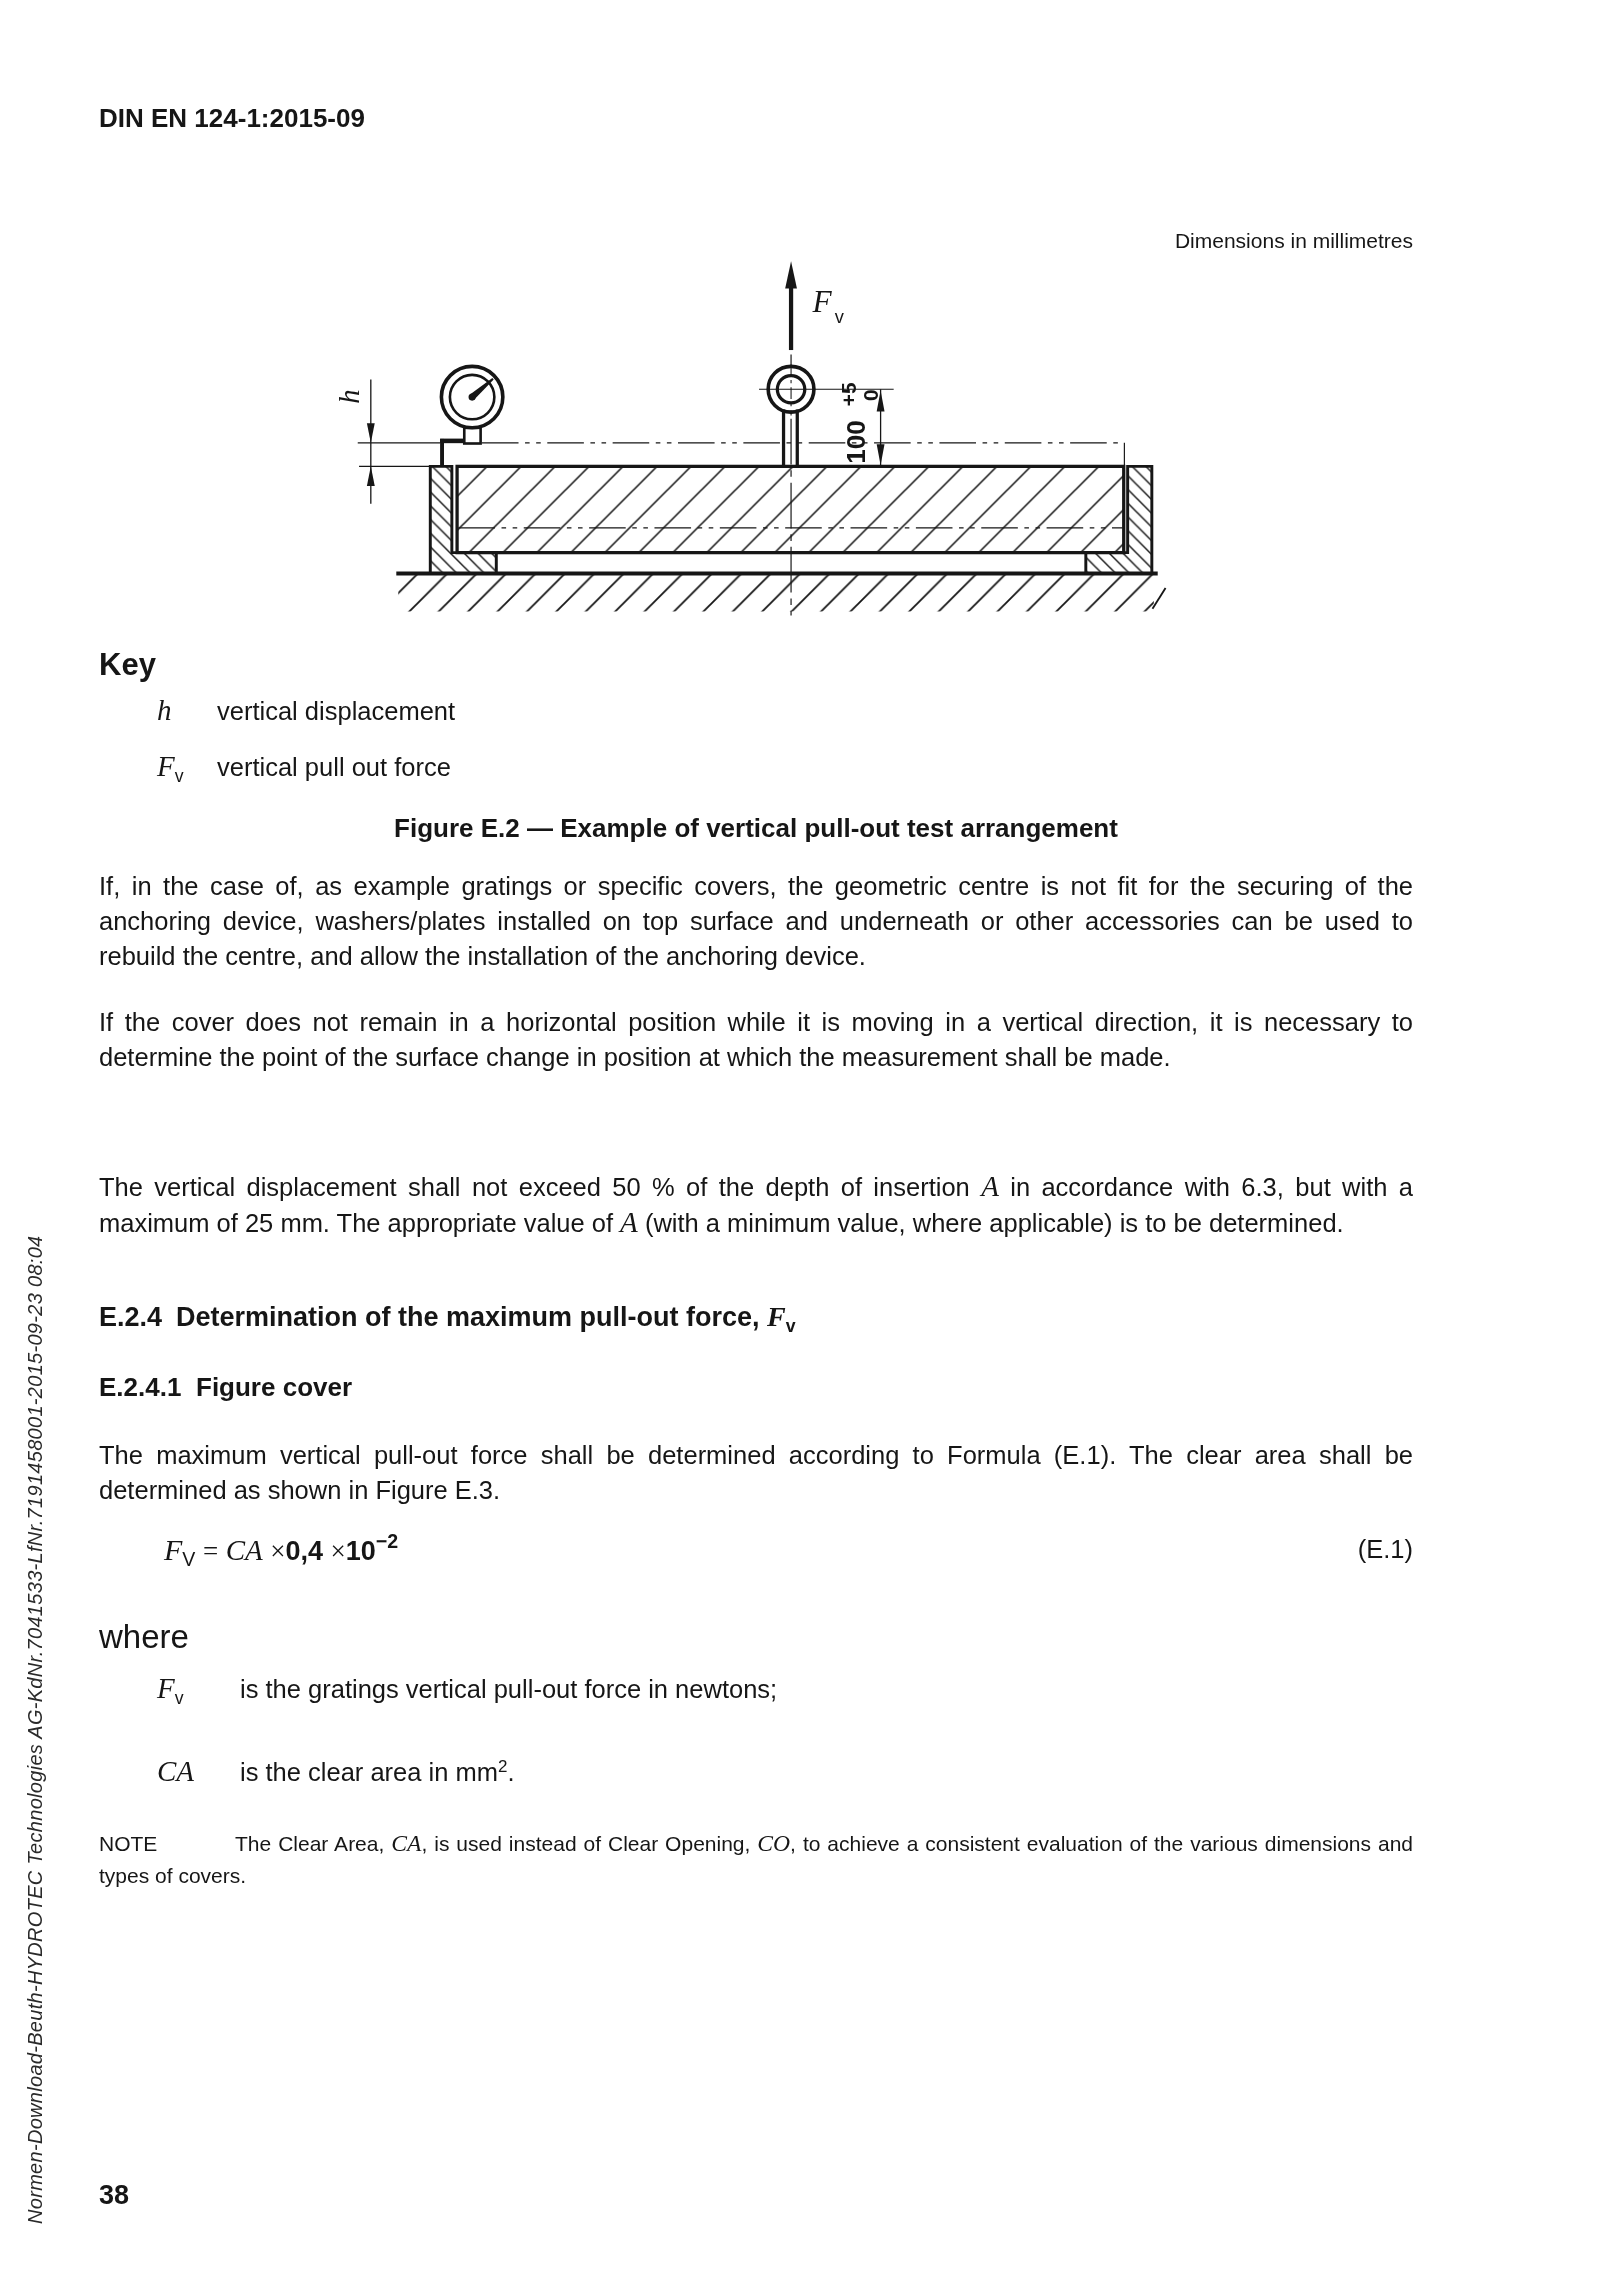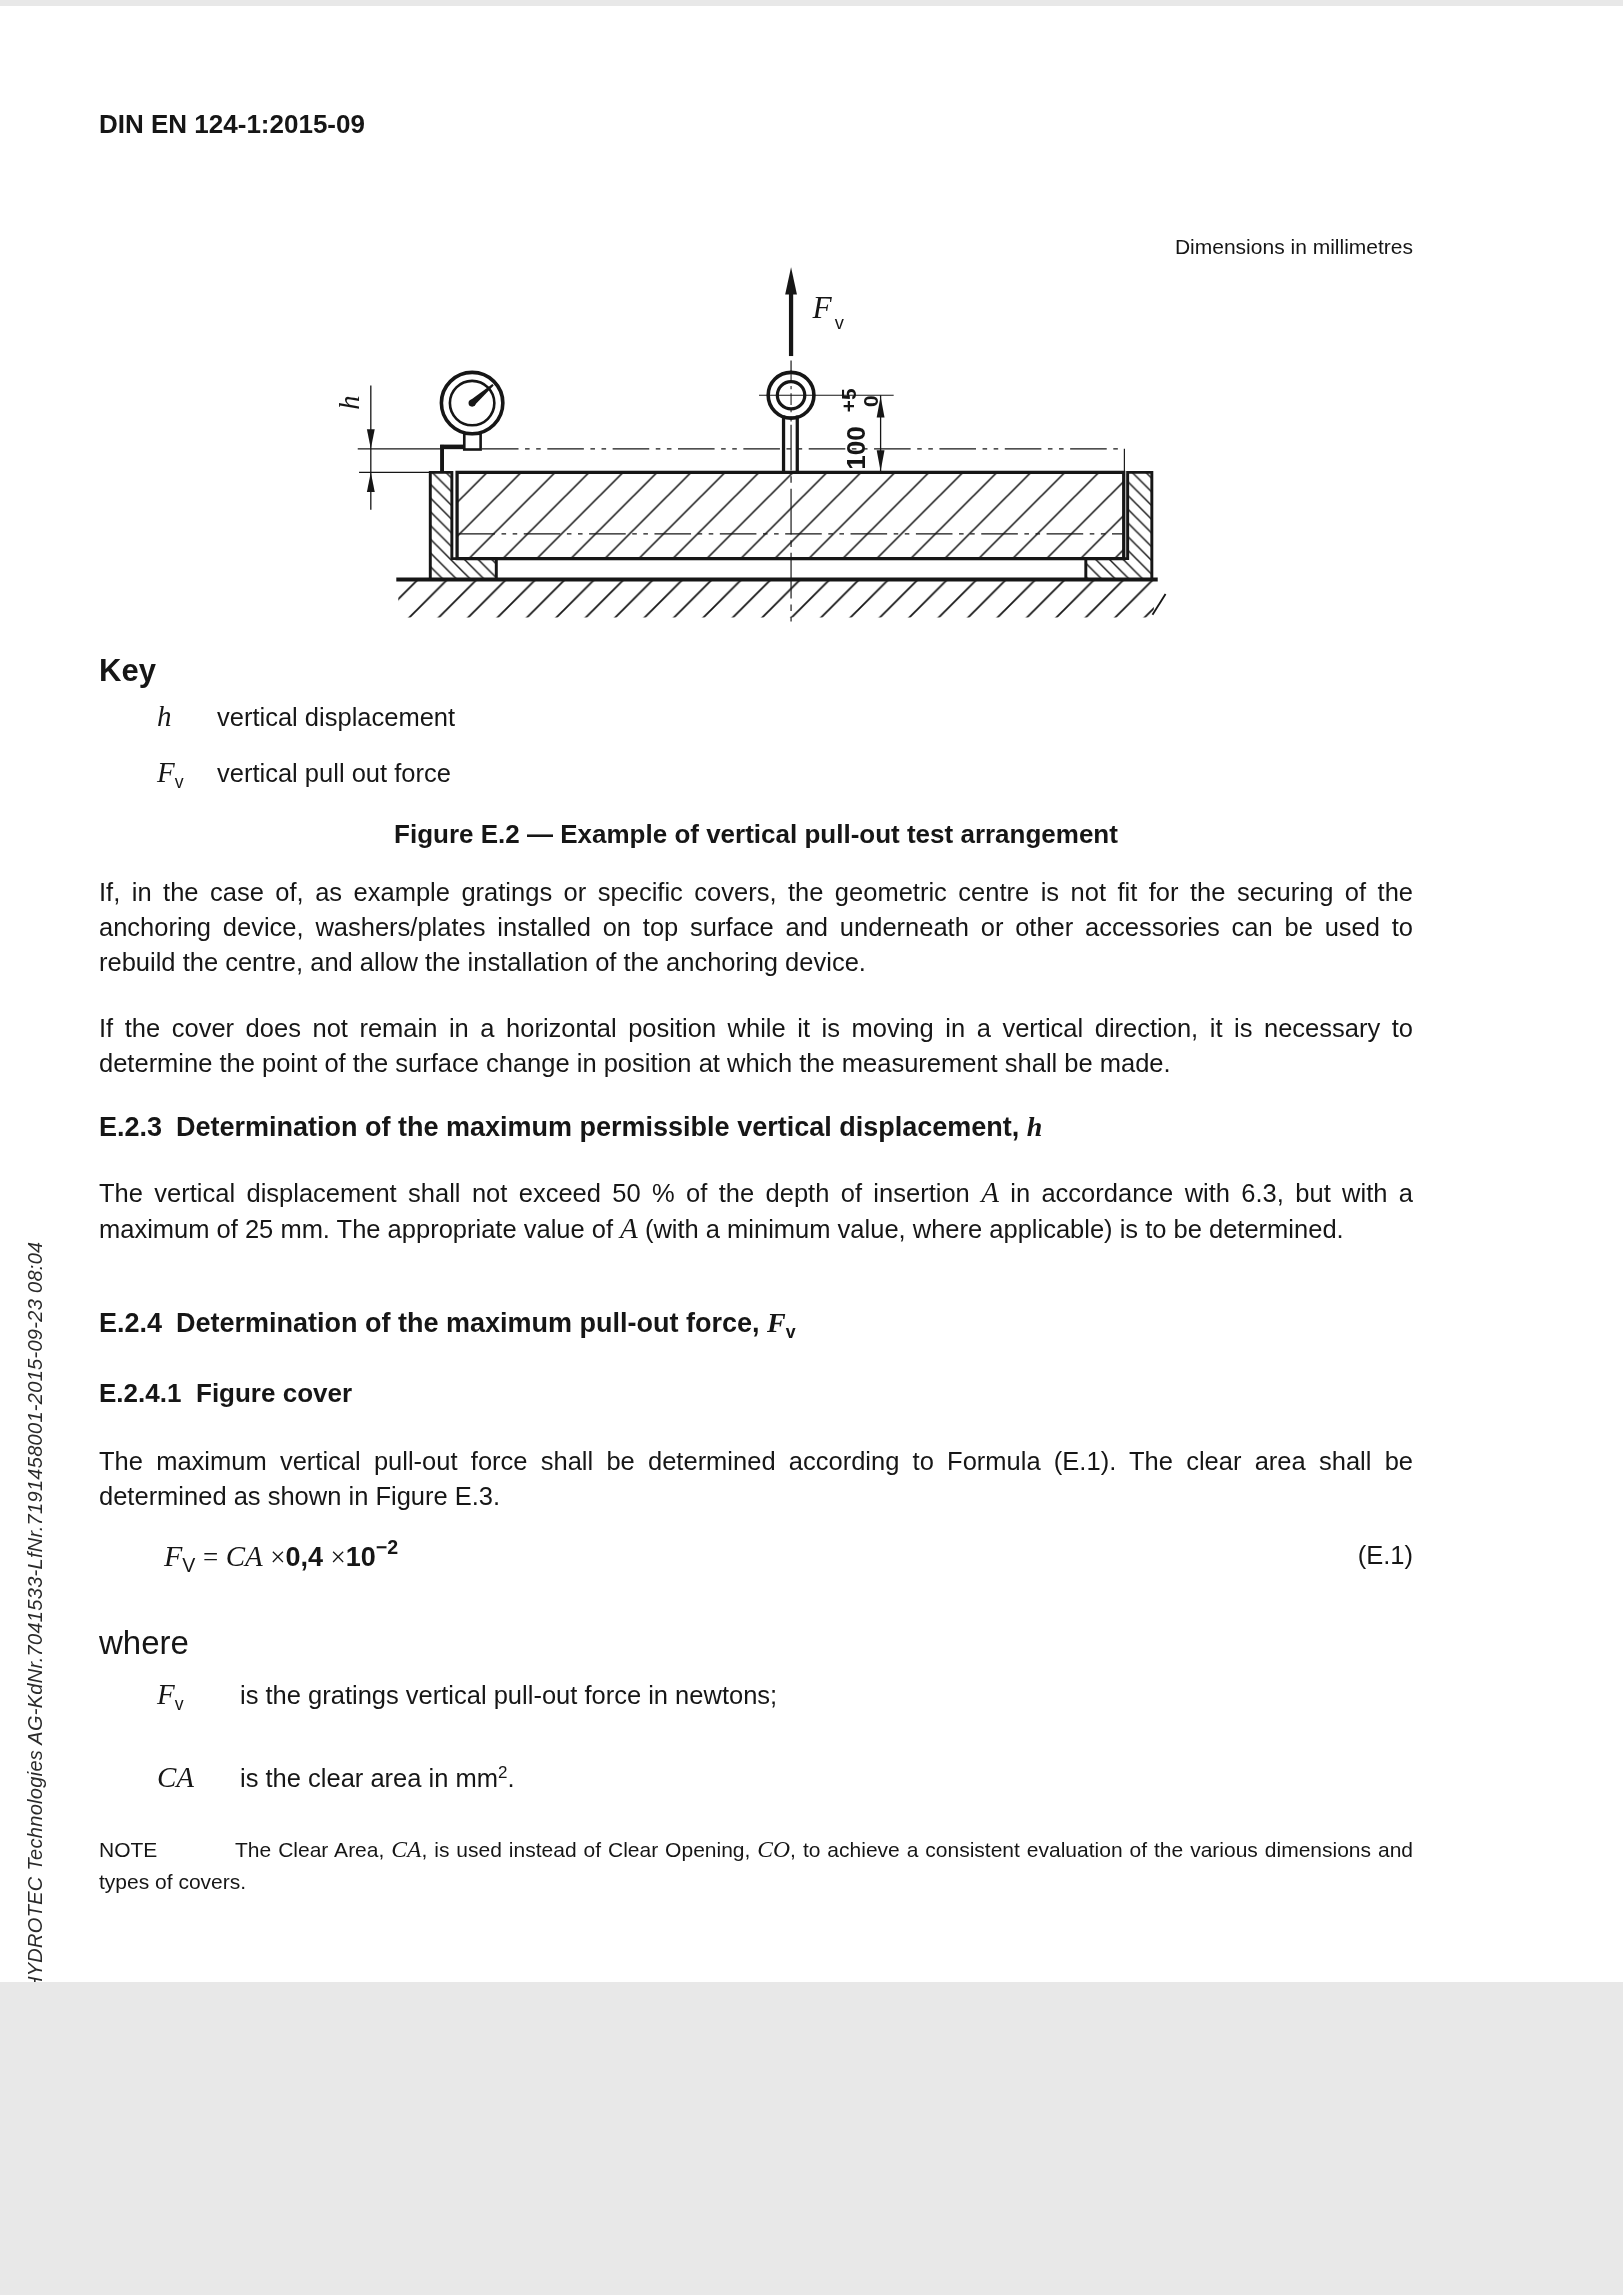--- a/index.html
+++ b/index.html
@@ -1,18 +1,18 @@
 <!DOCTYPE html>
 <html style="font-size:10.5px"><head>
 <meta charset="utf-8">
 <style>
   html,body { margin:0; padding:0; background:#e8e8e8; }
   * { box-sizing:border-box; }
   .page {
-    position:relative; width:1623px; height:1976px; margin:6px auto;
+    position:relative; width:1623px; height:2295px; margin:0 auto;
     background:#ffffff; color:#161616;
     font-family:"Liberation Sans","DejaVu Sans",sans-serif;
     overflow:hidden;
   }
   .abs { position:absolute; }
   .content { left:99px; width:1314px; }
   .body-text { font-size:25.5px; line-height:35px; text-align:justify; margin:0; }
   .heading { font-size:27px; font-weight:bold; margin:0; white-space:nowrap; }
   .heading .num { display:inline-block; min-width:77px; }
   .heading .num-wide { display:inline-block; min-width:97px; }
@@ -152,21 +152,20 @@
   </div>
   <div class="abs kv-row" style="top:751px;">
     <span class="sym"><span class="ser">F</span><span class="vsub">v</span></span><span>vertical pull out force</span>
   </div>
 
   <div class="abs content caption" style="top:813px;">Figure E.2 — Example of vertical pull-out test arrangement</div>
 
   <p class="abs content body-text" style="top:869px;">If, in the case of, as example gratings or specific covers, the geometric centre is not fit for the securing of the anchoring device, washers/plates installed on top surface and underneath or other accessories can be used to rebuild the centre, and allow the installation of the anchoring device.</p>
   <p class="abs content body-text" style="top:1005px;">If the cover does not remain in a horizontal position while it is moving in a vertical direction, it is necessary to determine the point of the surface change in position at which the measurement shall be made.</p>
 
-  <h2 class="abs content heading" style="top:1105px;"><span class="num">E.2.3</span><span>Determination of the maximum permissible vertical displacement, </span><span class="ser">h</span></h2>
 
   <p class="abs content body-text" style="top:1169px;"><span>The vertical displacement shall not exceed 50 % of the depth of insertion </span><span class="ser">A</span><span> in accordance with 6.3, but with a maximum of 25 mm. The appropriate value of </span><span class="ser">A</span><span> (with a minimum value, where applicable) is to be determined.</span></p>
 
   <h2 class="abs content heading" style="top:1301px;"><span class="num">E.2.4</span><span>Determination of the maximum pull-out force, </span><span class="ser">F</span><span class="vsub" style="font-weight:bold;">v</span></h2>
 
   <h3 class="abs content heading" style="top:1372px; font-size:26px;"><span class="num-wide">E.2.4.1</span><span>Figure cover</span></h3>
 
   <p class="abs content body-text" style="top:1438px;">The maximum vertical pull-out force shall be determined according to Formula (E.1). The clear area shall be determined as shown in Figure E.3.</p>
 
   <div class="abs formula" style="top:1530px;">

